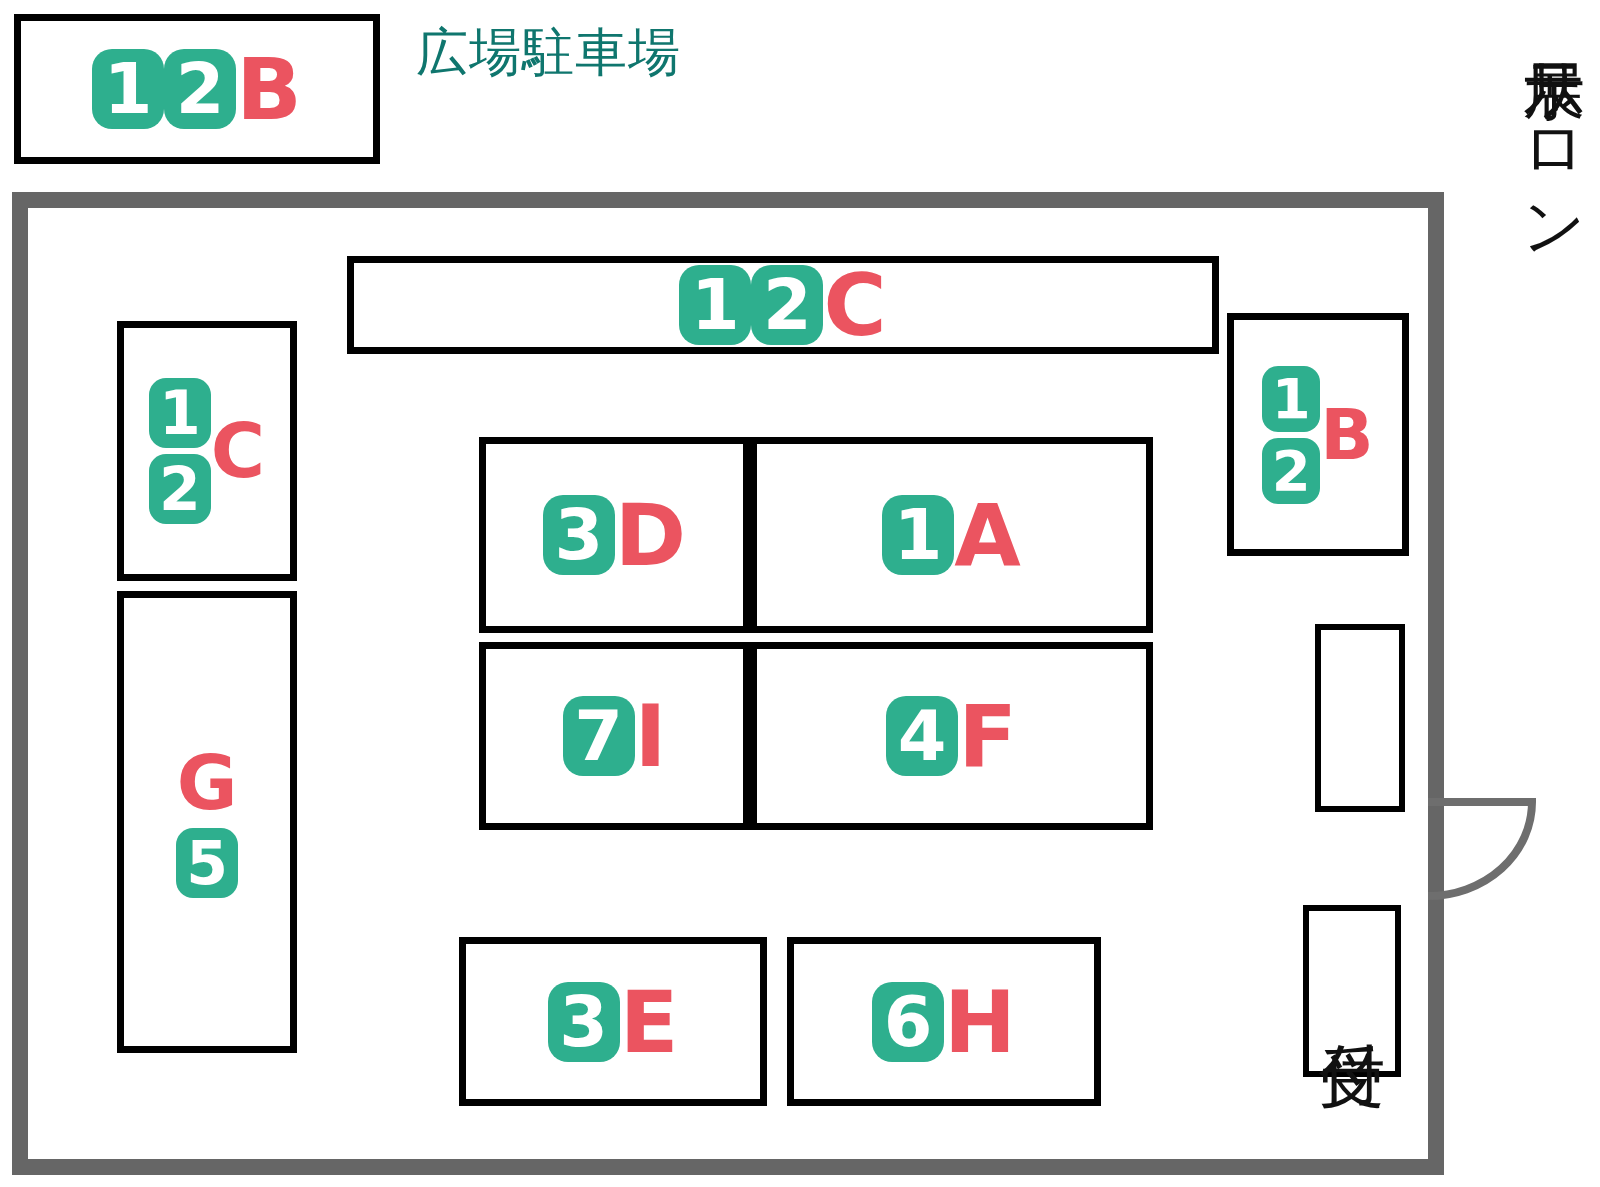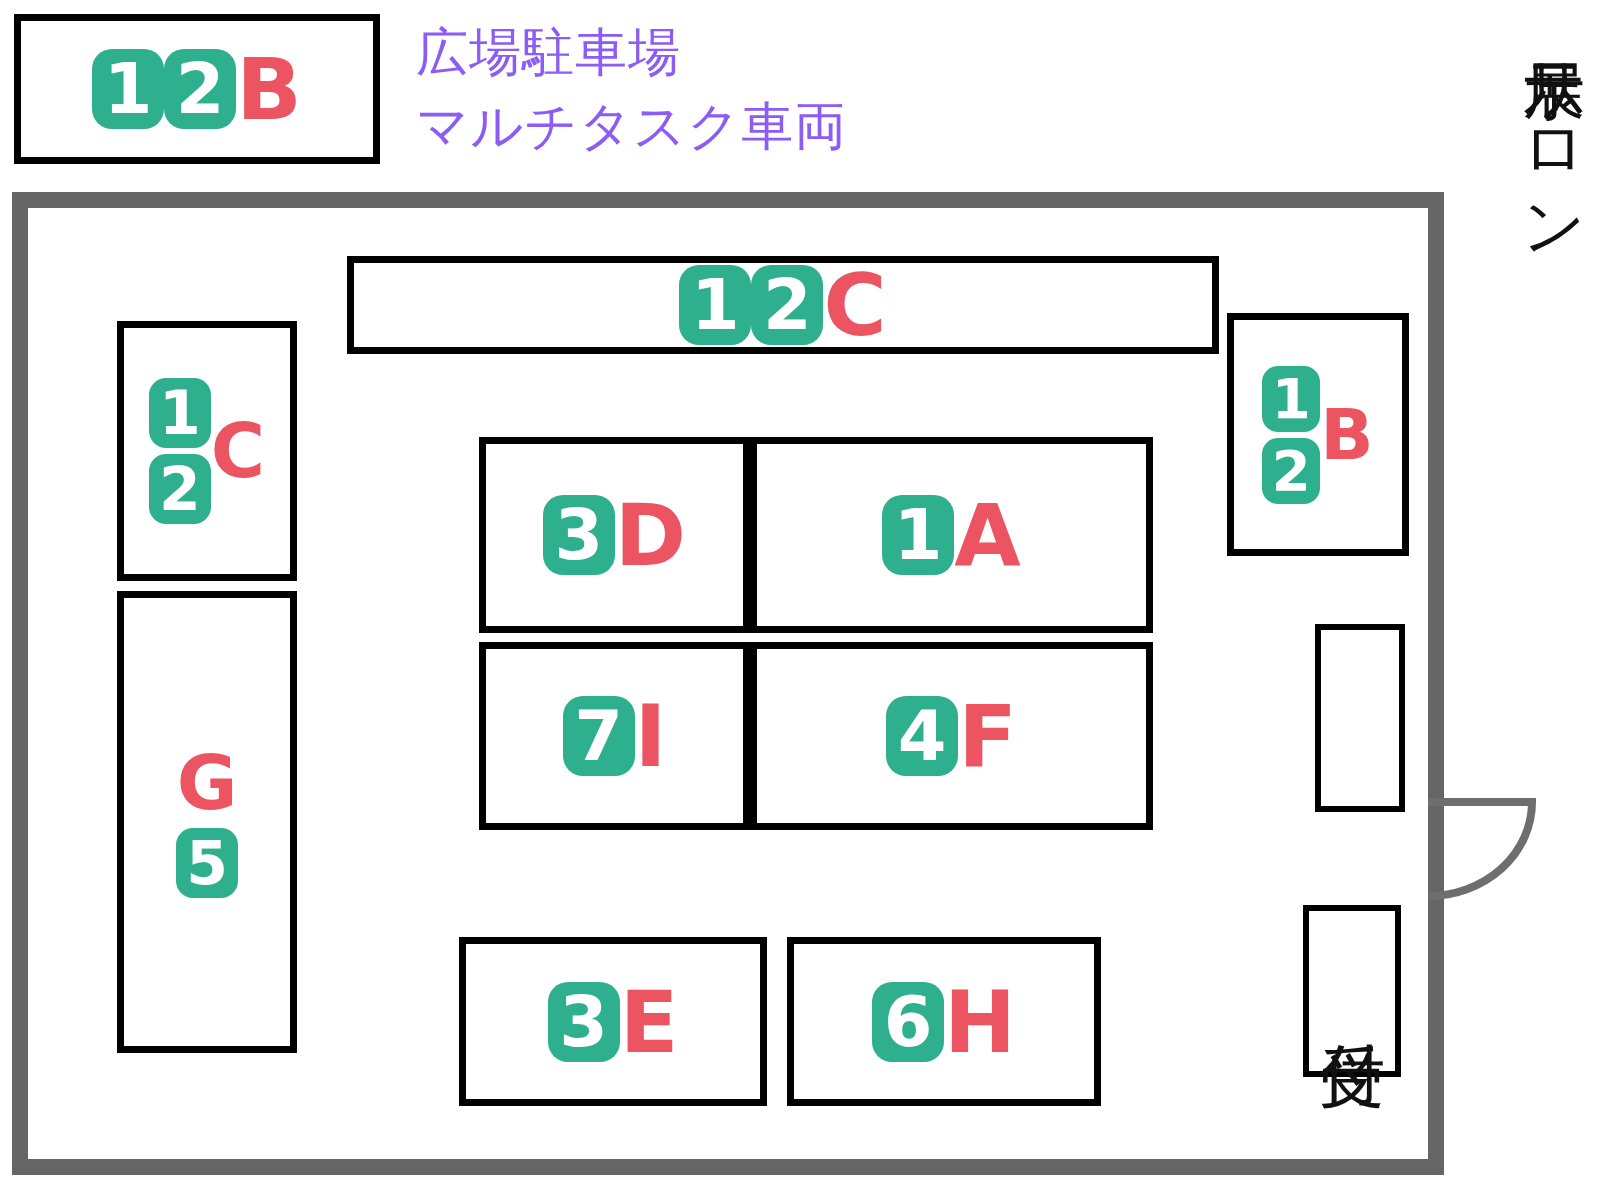--- a/index.html
+++ b/index.html
@@ -71,21 +71,21 @@
     box-sizing: border-box;
     display: flex;
     align-items: center;
     justify-content: center;
   }
   #legend-caption {
     position: absolute;
     left: 416px;
     top: 16px;
     width: 560px;
-    color: #8b5cf6;
+    color: #0f766e;
     font-size: 52px;
     line-height: 1.42;
     letter-spacing: 1px;
   }
 
   
   #hall-title {
     position: absolute;
     right: 14px;
     top: 14px;
@@ -178,21 +178,20 @@
   <div id="legend-box">
     <div class="tokens sz-lg">
       <span class="badge">1</span>
       <span class="badge">2</span>
       <span class="letter">B</span>
     </div>
   </div>
 
   <div id="legend-caption">
     <div>広場駐車場</div>
-    <div>マルチタスク車両</div>
   </div>
 
   <div id="hall-title">展示サロン</div>
 
   <div id="floor">
     <div id="floor-inner">
 
       <div class="stand" style="left:319px; top:48px; width:872px; height:98px;">
         <div class="tokens sz-lg">
           <span class="badge">1</span>

